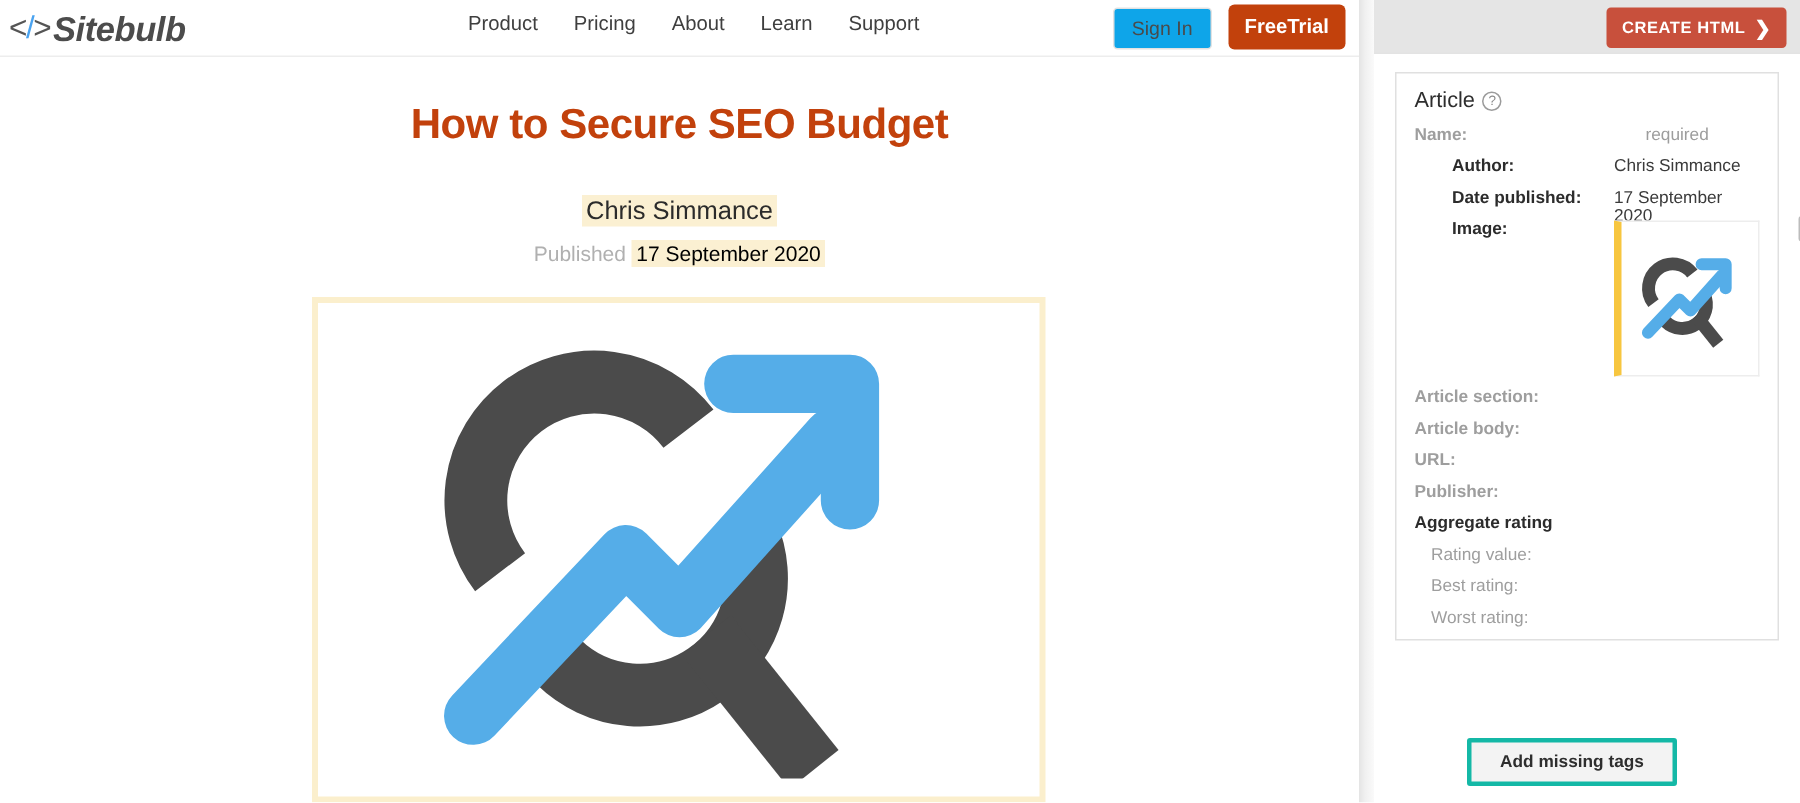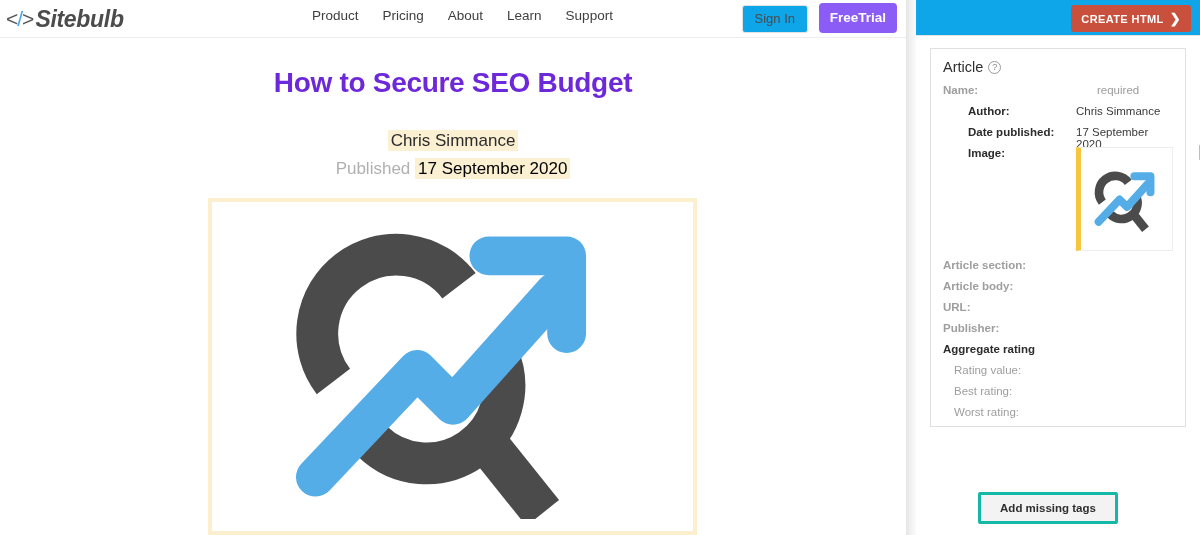--- a/index.html
+++ b/index.html
@@ -86,52 +86,52 @@
     line-height: 16px;
   }
 
   #freetrial-btn {
     position: absolute;
     right: 9px; top: 3px;
     padding: 7px 11px;
     font-size: 13.5px;
     font-weight: 700;
     color: #ffffff;
-    background: #8b5cf6;
+    background: #c2410c;
     border: none;
     border-radius: 4px;
     line-height: 16px;
     font-family: "Liberation Sans", sans-serif;
   }
 
   
   #article {
     position: relative;
     width: 906px;
     padding-top: 28px;
     text-align: center;
   }
 
   #article-title {
     font-size: 28px;
     font-weight: 700;
-    color: #6d28d9;
+    color: #c2410c;
     letter-spacing: -0.3px;
     line-height: 34px;
   }
 
   #byline {
     margin-top: 28px;
     font-size: 17px;
     line-height: 26px;
     color: #2b2b2b;
   }
   .hl { background: #fbf0d2; padding: 1px 3px; }
   #published-label { color: #b0b0b0; }
-  #byline-date-row { margin-top: 2px; font-size: 17px; line-height: 26px; }
+  #byline-date-row { margin-top: 2px; font-size: 14px; line-height: 26px; }
 
   #hero-frame {
     position: absolute;
     left: 208px;
     top: 198px;
     width: 489px;
     height: 337px;
     border: 4px solid #fbefcd;
     background: #ffffff;
   }
@@ -158,21 +158,21 @@
     left: 916px; top: 0;
     width: 284px;
     height: 535px;
     background: #ffffff;
   }
 
   #panel-toolbar {
     position: relative;
     width: 284px;
     height: 36px;
-    background: #0ea5e9;
+    background: #e5e5e5;
     border-bottom: 1px solid #e3e3e3;
   }
 
   #create-html-btn {
     position: absolute;
     right: 9px; top: 5px;
     display: flex;
     align-items: center;
     gap: 6px;
     padding: 6px 10px;

